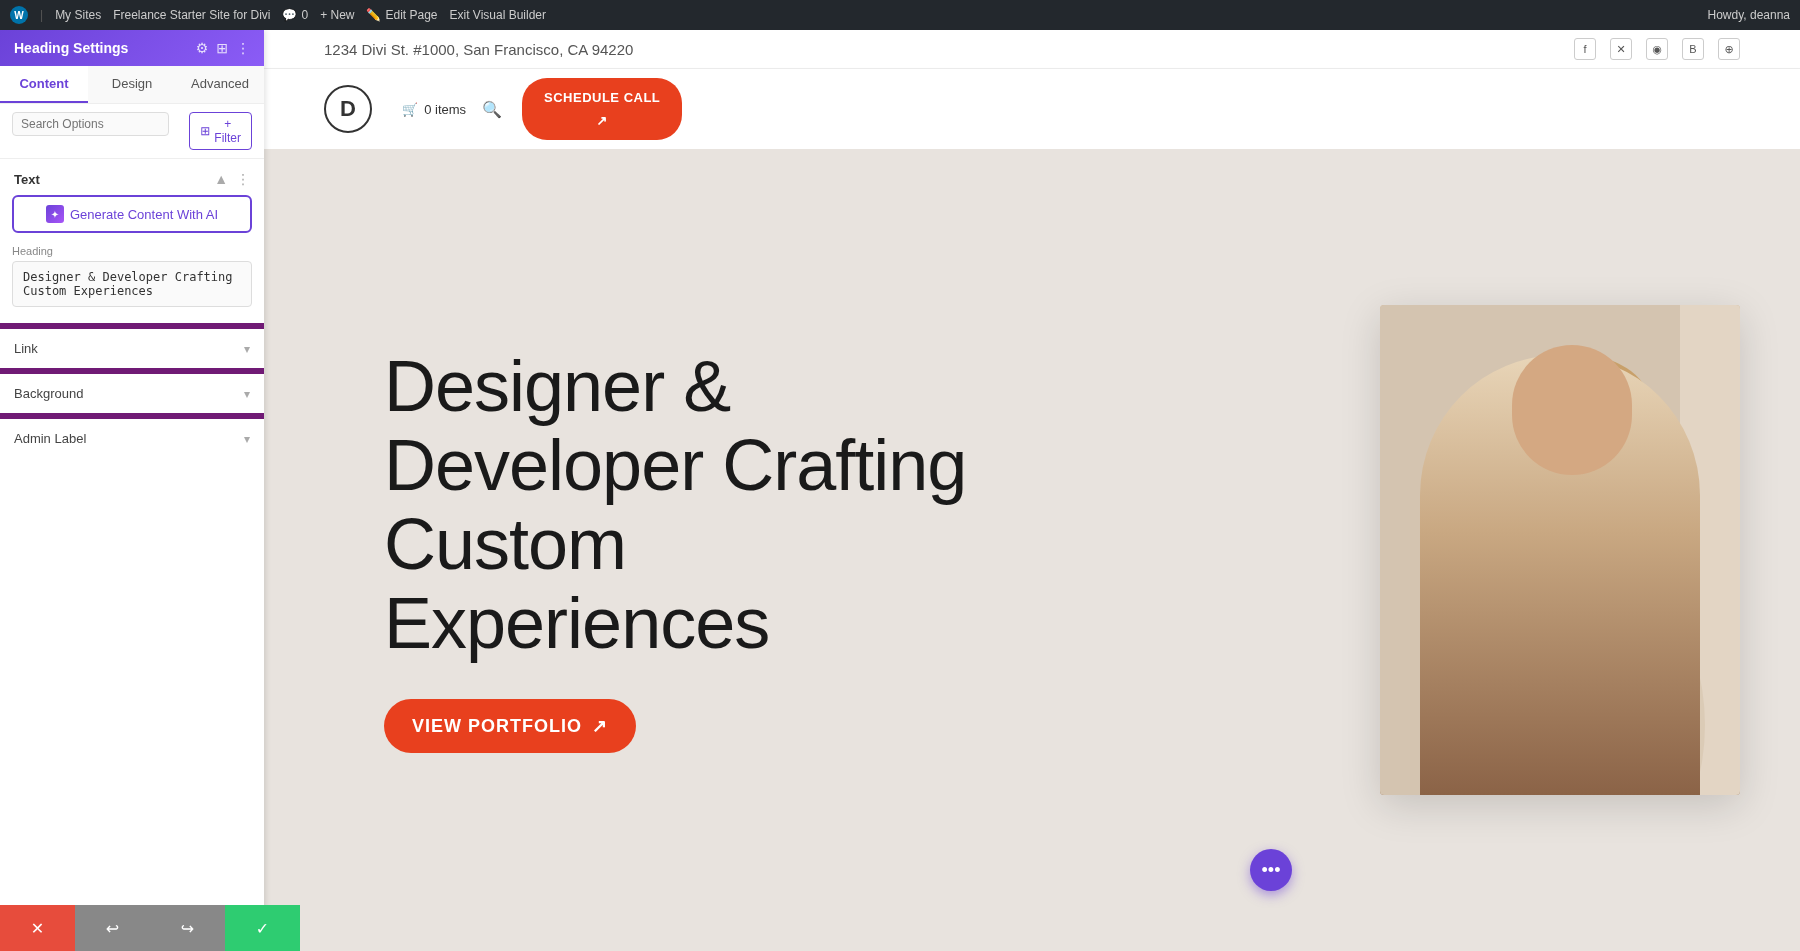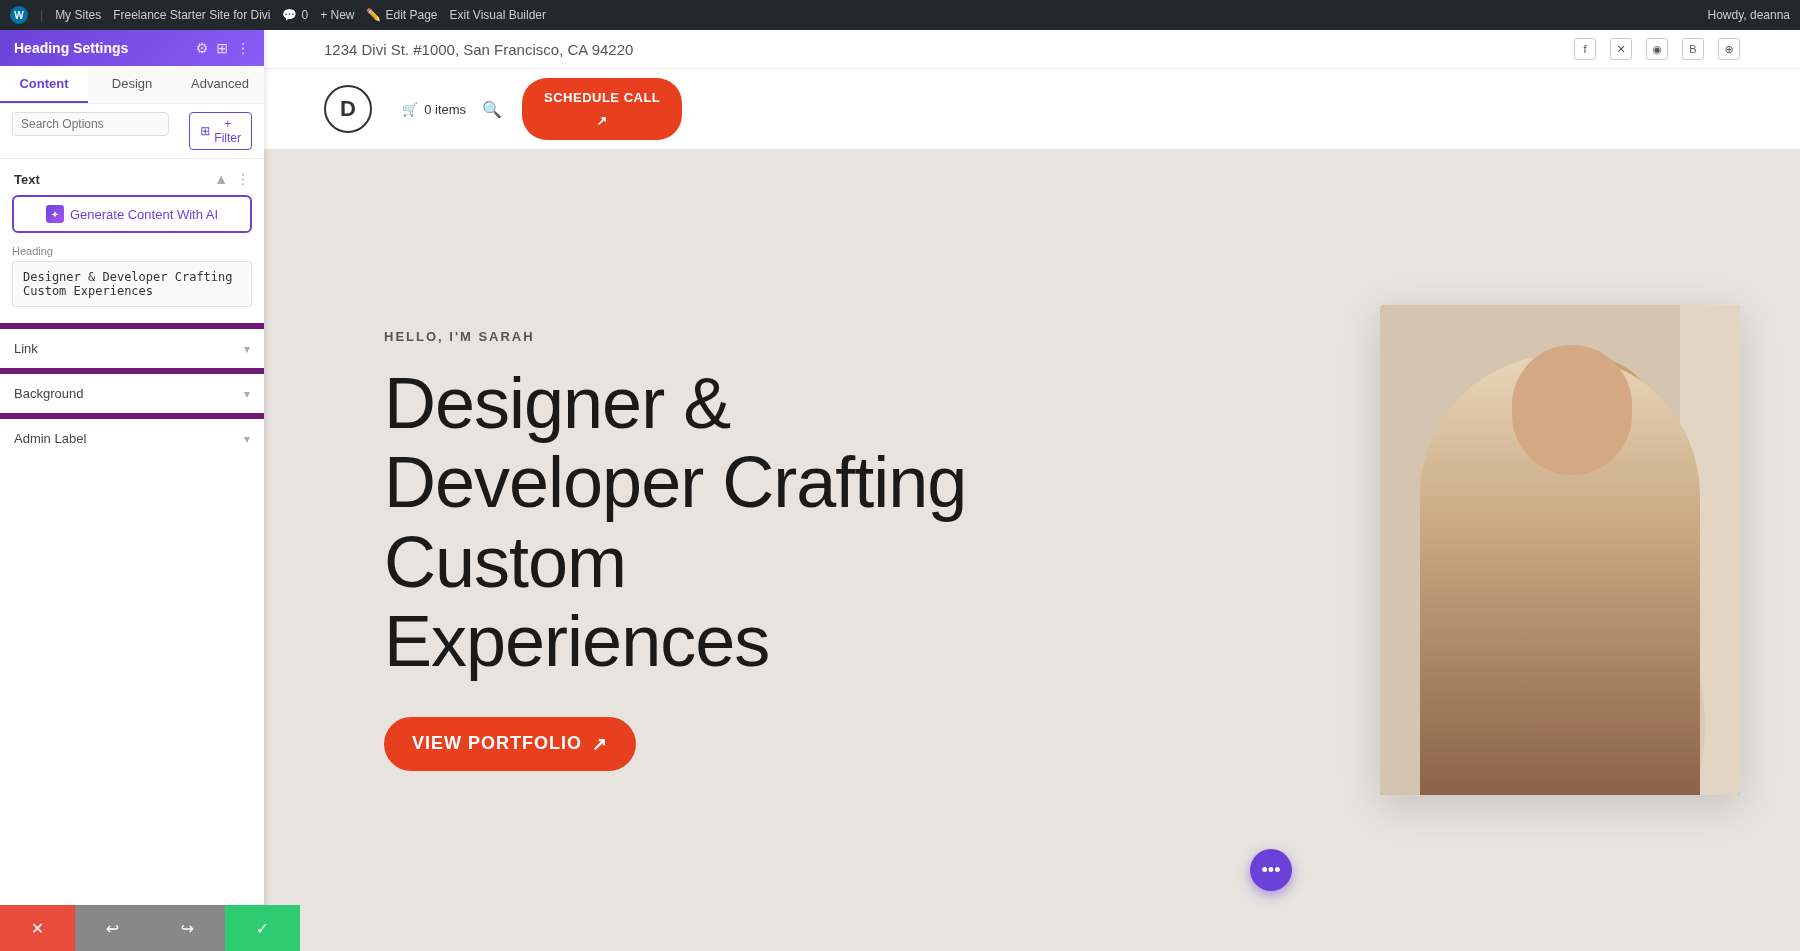--- a/index.html
+++ b/index.html
@@ -560,21 +560,20 @@
       </div>
       <span class="nav-search">🔍</span>
       <button class="schedule-btn">
         <span>SCHEDULE CALL</span>
         <span>↗</span>
       </button>
     </div>
 
     <div class="hero-section">
       <div class="hero-content">
-        <div class="hero-subtitle">HELLO, I'M SARAH</div>
         <div class="hero-title">
           Designer &amp; Developer Crafting Custom Experiences
         </div>
         <button class="hero-cta">
           <span>VIEW PORTFOLIO</span>
           <span>↗</span>
         </button>
       </div>
 
       <div class="hero-image">

